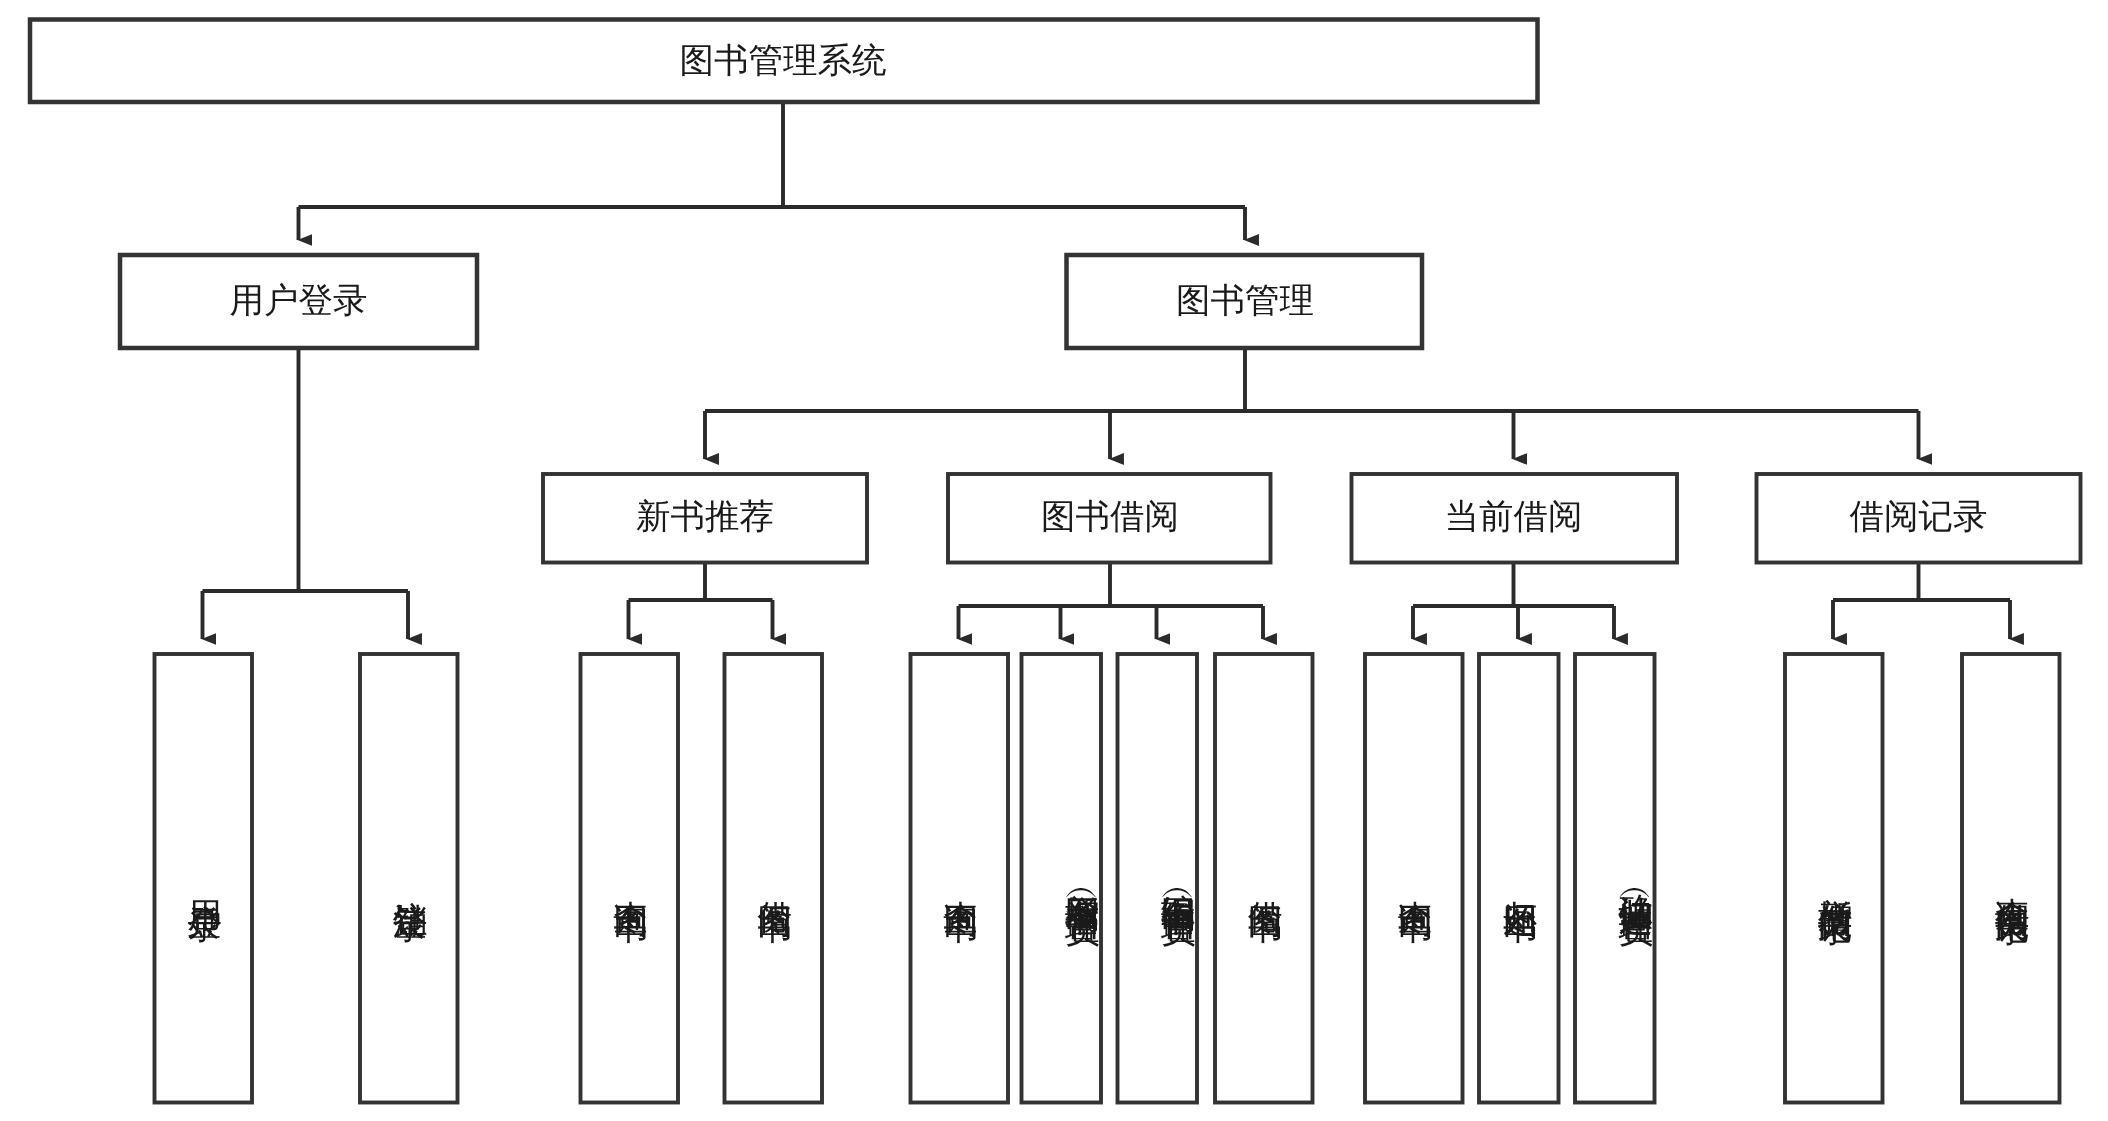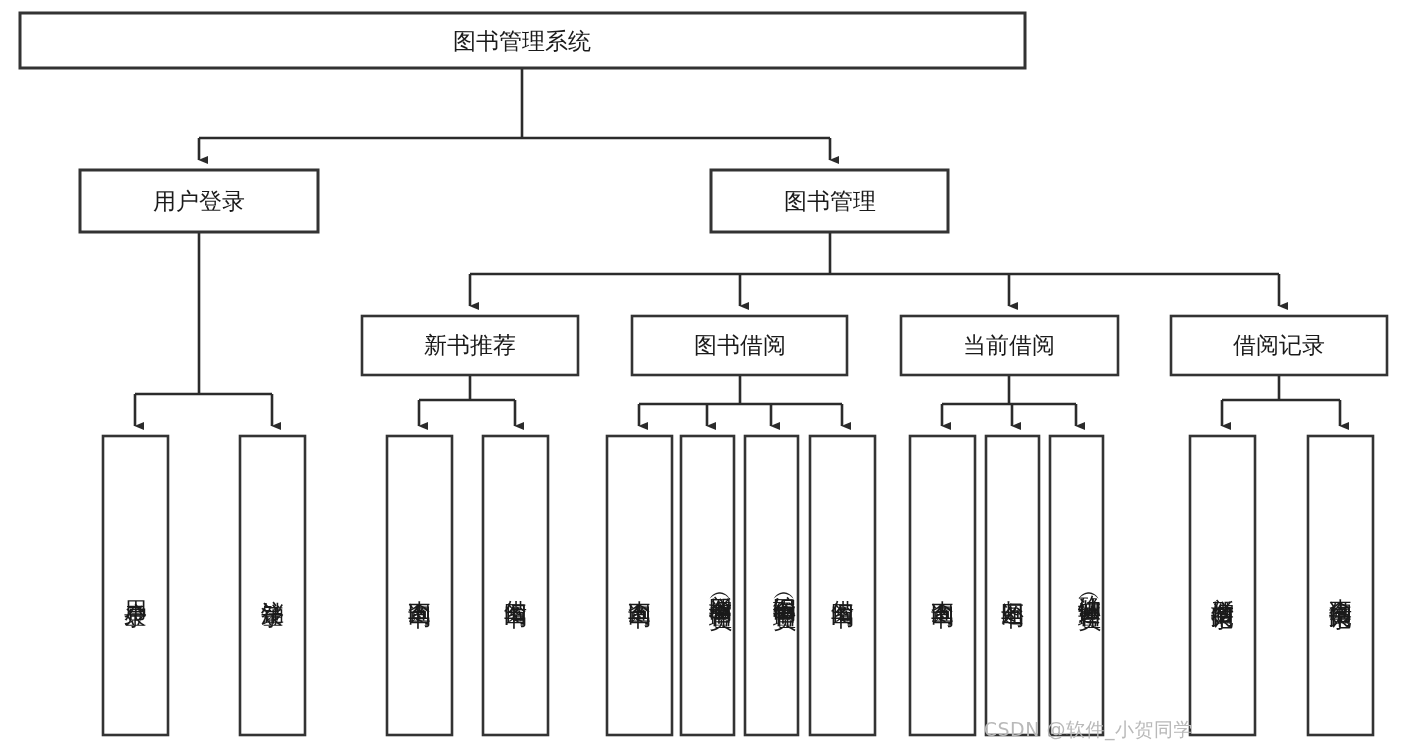--- a/index.html
+++ b/index.html
@@ -196,15 +196,14 @@
   <div class="leaf-label-wrap" style="left:607px;  top:436px; width:65px; height:299px;">查询图书</div>
   <div class="leaf-label-wrap" style="left:681px;  top:436px; width:53px; height:299px; align-items:flex-start;">新增图书（管理员）</div>
   <div class="leaf-label-wrap" style="left:745px;  top:436px; width:53px; height:299px; align-items:flex-start;">编辑图书（管理员）</div>
   <div class="leaf-label-wrap" style="left:810px;  top:436px; width:65px; height:299px;">借阅图书</div>
   <div class="leaf-label-wrap" style="left:910px;  top:436px; width:65px; height:299px;">查询图书</div>
   <div class="leaf-label-wrap" style="left:986px;  top:436px; width:53px; height:299px;">归还图书</div>
   <div class="leaf-label-wrap" style="left:1050px; top:436px; width:53px; height:299px; align-items:flex-start;">确认归还（管理员）</div>
   <div class="leaf-label-wrap" style="left:1190px; top:436px; width:65px; height:299px;">新增借阅记录</div>
   <div class="leaf-label-wrap" style="left:1308px; top:436px; width:65px; height:299px;">查询借阅记录</div>
 
-  <div class="watermark">CSDN @软件_小贺同学</div>
 
 </div>
 
 </body></html>

